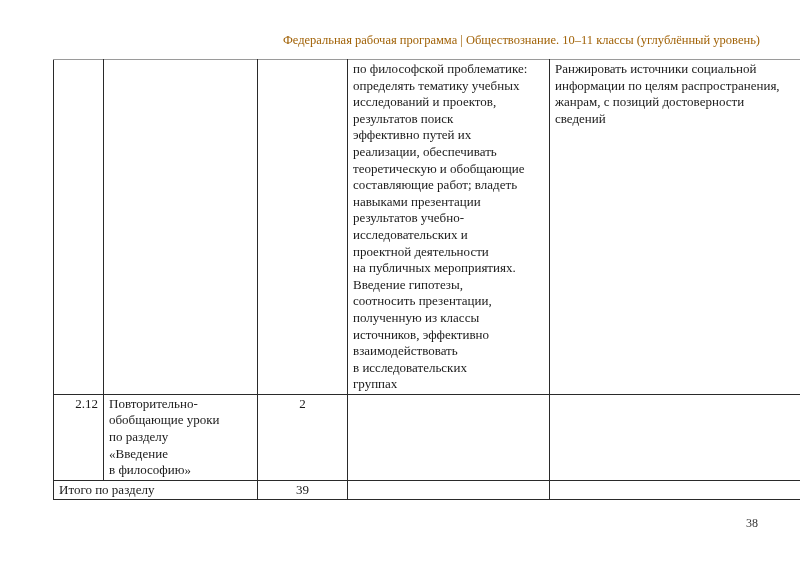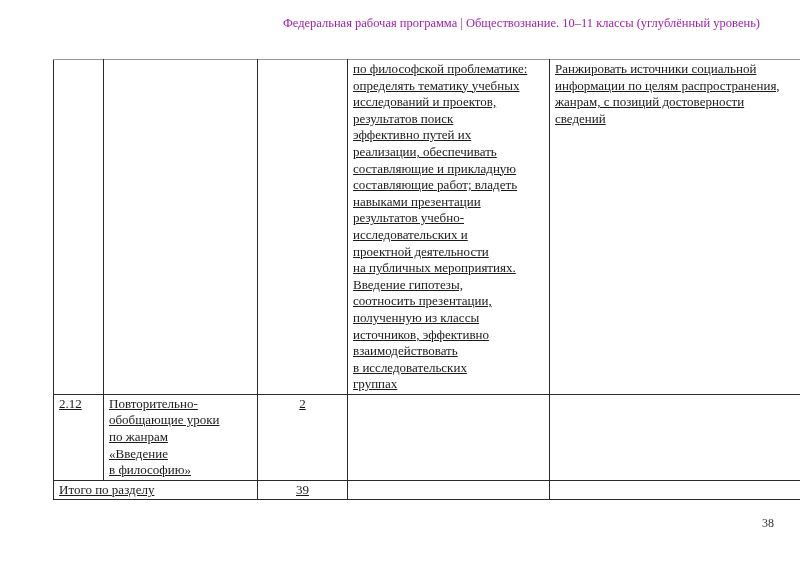--- a/index.html
+++ b/index.html
@@ -1,24 +1,24 @@
 <!DOCTYPE html>
 <html><head>
 <meta charset="utf-8">
 <style>
   html, body { margin: 0; padding: 0; background: #ffffff; }
   body { width: 800px; height: 566px; position: relative; overflow: hidden;
          font-family: "Liberation Serif", serif; color: #1a1a1a; }
-  .running-header { position: absolute; top: 16px; right: 40px; font-size: 12.5px; color: #a21caf; white-space: nowrap; text-align: center; }
-  .page-number { position: absolute; top: 516px; left: 762px; font-size: 12px; color: #333; }
+  .running-header { position: absolute; top: 33px; right: 40px; font-size: 12.5px; color: #a16207; white-space: nowrap; text-align: center; }
+  .page-number { position: absolute; top: 516px; left: 746px; font-size: 12px; color: #333; }
   table.program { position: absolute; top: 59px; left: 53px; width: 707px; border-collapse: collapse; table-layout: fixed; font-size: 13px; line-height: 16.6px; }
-  table.program td { border: 1.2px solid #2a2a2a; vertical-align: top; padding: 1px 5px 1px 5px; text-decoration: underline; }
+  table.program td { border: 1.2px solid #2a2a2a; vertical-align: top; padding: 1px 5px 1px 5px; }
   table.program tr.first td { border-top: 1.2px solid #9a9a9a; }
   table.program td.last { border-right: 1.2px solid #8a8a8a; }
-  .c1 { width: 39px; } .c2 { width: 143px; } .c3 { width: 79px; } .c4 { width: 191px; } .c5 { width: 255px; }
+  .c1 { width: 39px; text-align: right; } .c2 { width: 143px; } .c3 { width: 79px; } .c4 { width: 191px; } .c5 { width: 255px; }
   .center { text-align: center; }
   .line { display: block; white-space: nowrap; }
 </style>
 </head>
 <body>
 
 <div class="running-header">Федеральная рабочая программа | Обществознание. 10–11 классы (углублённый уровень)</div>
 
 <table class="program">
   <tbody>
@@ -26,21 +26,21 @@
     <td class="c1"></td>
     <td class="c2"></td>
     <td class="c3 center"></td>
     <td class="c4">
       <span class="line">по философской проблематике:</span>
       <span class="line">определять тематику учебных</span>
       <span class="line">исследований и проектов,</span>
       <span class="line">результатов поиск</span>
       <span class="line">эффективно путей их</span>
       <span class="line">реализации, обеспечивать</span>
-      <span class="line">составляющие и прикладную</span>
+      <span class="line">теоретическую и обобщающие</span>
       <span class="line">составляющие работ; владеть</span>
       <span class="line">навыками презентации</span>
       <span class="line">результатов учебно-</span>
       <span class="line">исследовательских и</span>
       <span class="line">проектной деятельности</span>
       <span class="line">на публичных мероприятиях.</span>
       <span class="line">Введение гипотезы,</span>
       <span class="line">соотносить презентации,</span>
       <span class="line">полученную из классы</span>
       <span class="line">источников, эффективно</span>
@@ -53,21 +53,21 @@
       <span class="line">информации по целям распространения,</span>
       <span class="line">жанрам, с позиций достоверности</span>
       <span class="line">сведений</span>
     </td>
   </tr>
   <tr style="height:83px;">
     <td class="c1">2.12</td>
     <td class="c2">
       <span class="line">Повторительно-</span>
       <span class="line">обобщающие уроки</span>
-      <span class="line">по жанрам</span>
+      <span class="line">по разделу</span>
       <span class="line">«Введение</span>
       <span class="line">в философию»</span>
     </td>
     <td class="c3 center">2</td>
     <td class="c4"></td>
     <td class="c5 last"></td>
   </tr>
   <tr>
     <td colspan="2">Итого по разделу</td>
     <td class="center">39</td>

